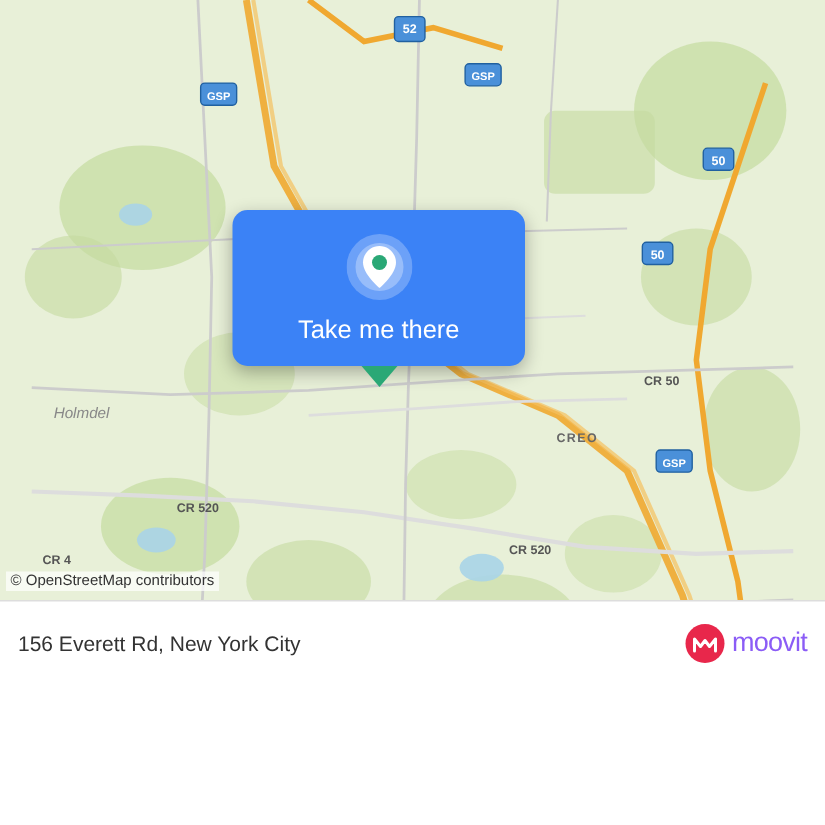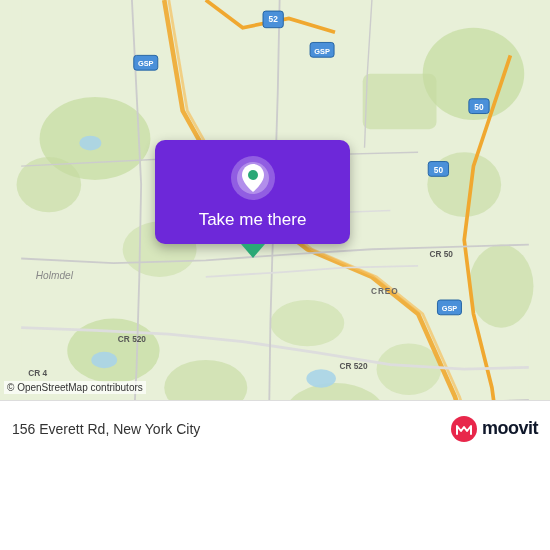--- a/index.html
+++ b/index.html
@@ -55,22 +55,22 @@
       gap: 4px;
     }
 
     #moovit-logo-icon {
       width: 28px;
       height: 28px;
     }
 
     #moovit-text {
       font-size: 18px;
-      font-weight: bold;
-      color: #0f172a;
+      font-weight: normal;
+      color: #8b5cf6;
       letter-spacing: -0.5px;
     }
 
     
     #osm-attr {
       position: absolute;
       bottom: 62px;
       left: 4px;
       font-size: 10px;
       color: #333;
@@ -78,21 +78,21 @@
       padding: 1px 3px;
       z-index: 10;
     }
 
     
     #take-me-there-card {
       position: absolute;
       top: 140px;
       left: 155px;
       width: 195px;
-      background: #6d28d9;
+      background: #3b82f6;
       border-radius: 10px;
       display: flex;
       flex-direction: column;
       align-items: center;
       padding: 16px 20px 14px;
       z-index: 20;
       box-shadow: 0 4px 12px rgba(0,0,0,0.3);
     }
 
     #pin-icon {

